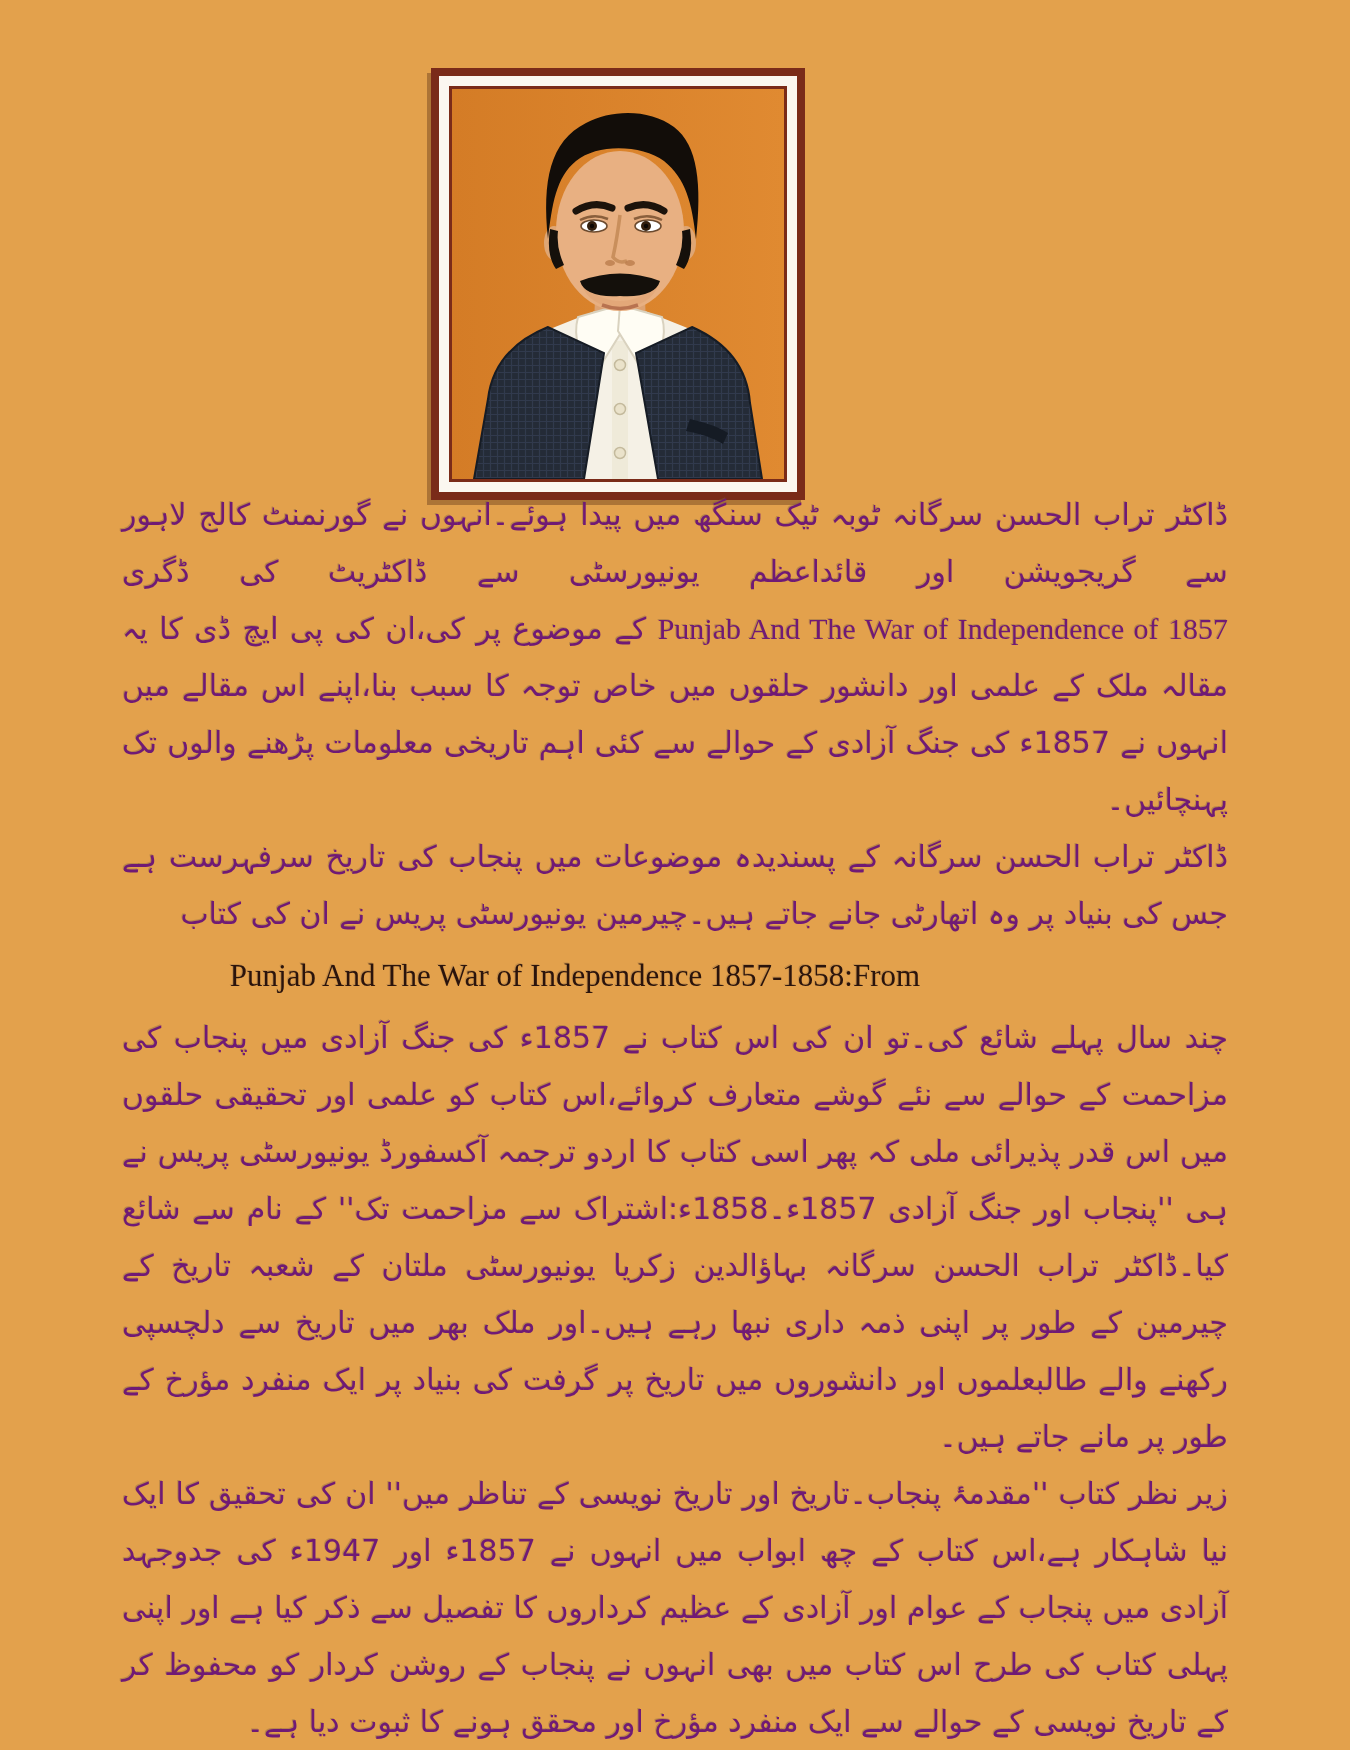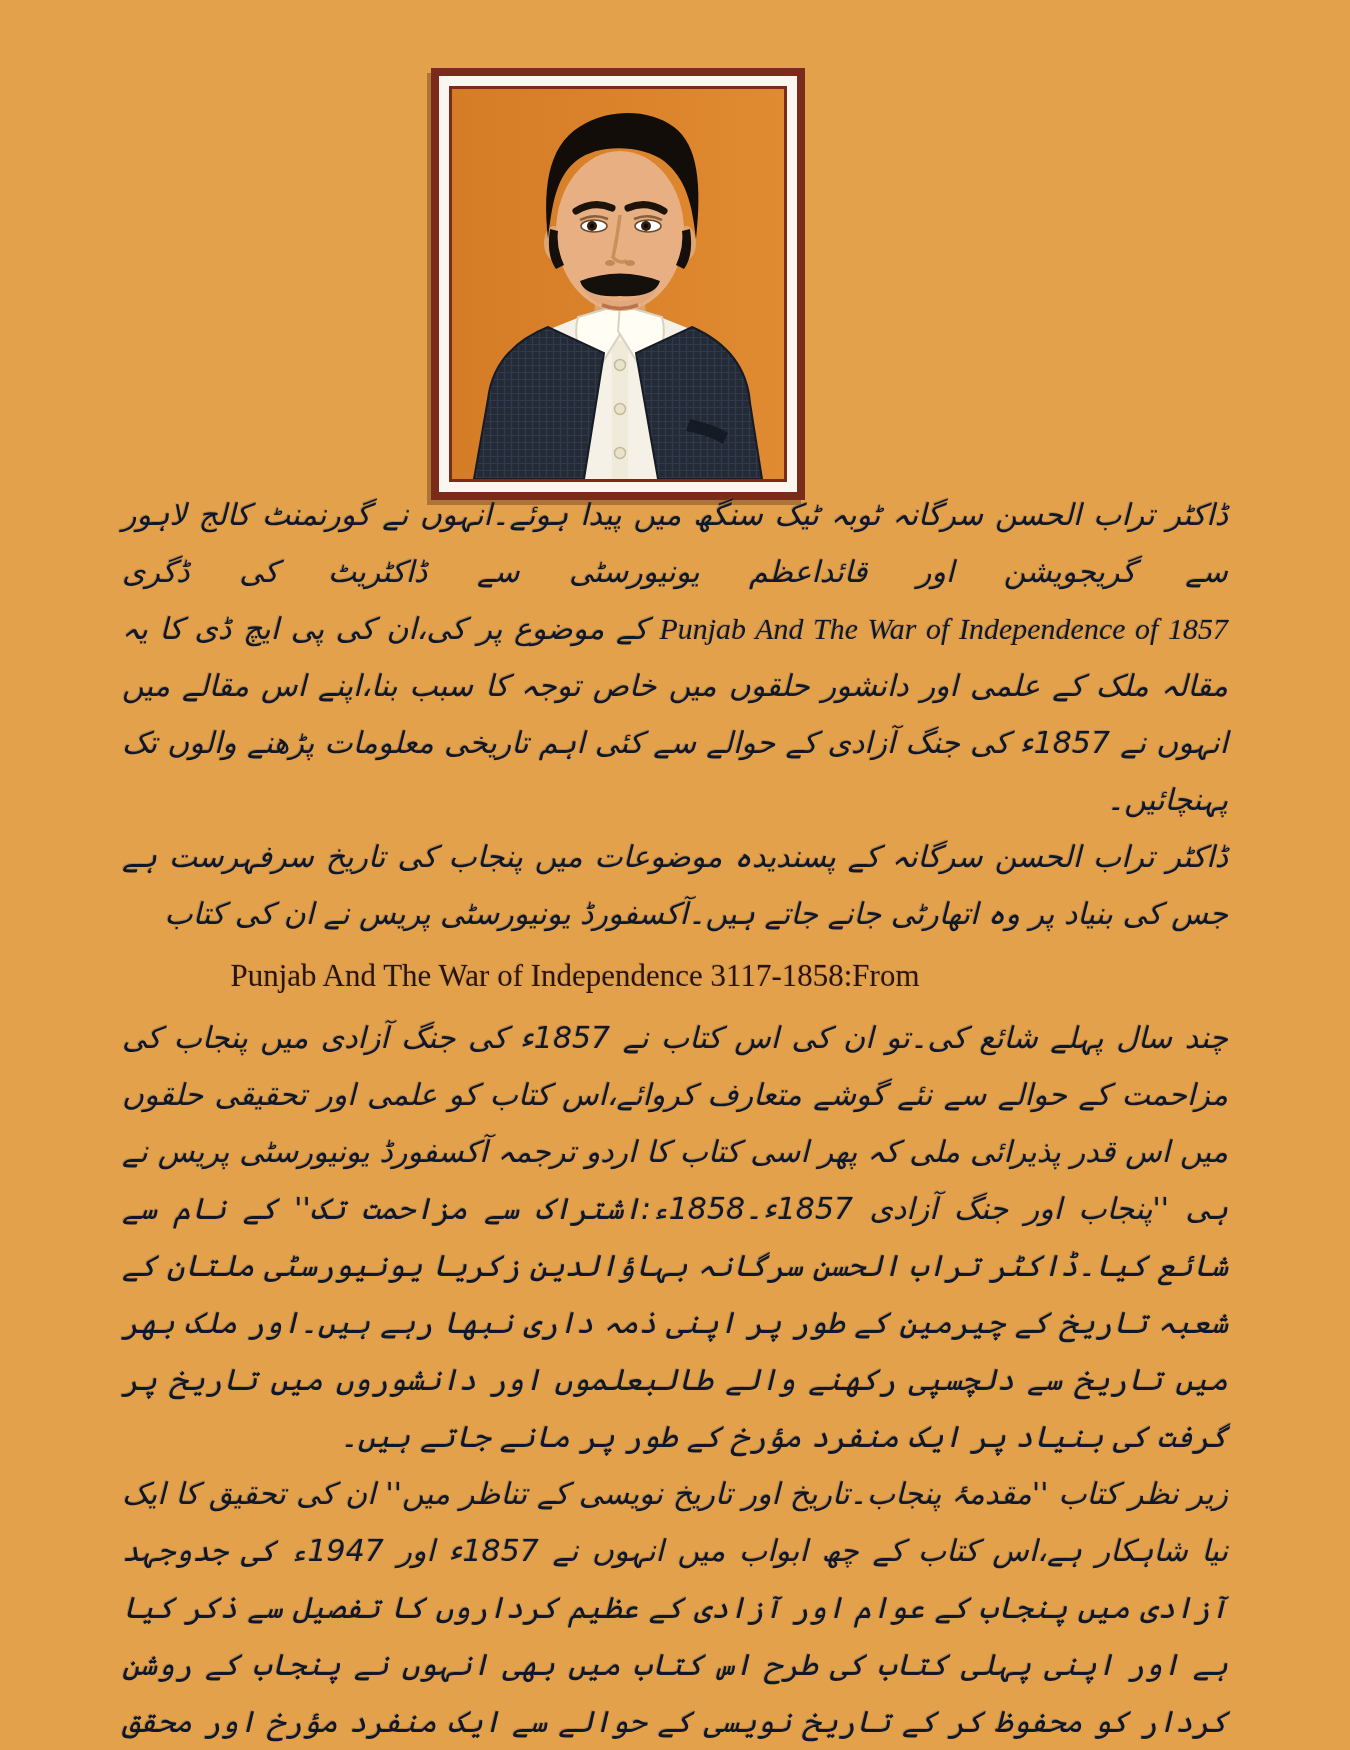--- a/index.html
+++ b/index.html
@@ -23,23 +23,22 @@
   }
   .photo-inner svg{display:block;width:100%;height:100%;}
   
   .content{
     position:absolute;left:122px;top:486px;width:1106px;
   }
   .urdu{
     direction:rtl;text-align:justify;
     font-family:"DejaVu Sans",sans-serif;
     font-size:30px;line-height:57px;
-    color:#0f172a;margin:0;
+    color:#701a75;margin:0;
     text-shadow:-1px -1px 0 rgba(125,98,70,0.40);
-    font-style:italic;
   }
   .inline-english{
     font-family:"Liberation Serif",serif;
     font-size:30px;
     white-space:nowrap;
   }
   .book-title{
     font-family:"Liberation Serif",serif;
     font-size:31px;line-height:43px;font-weight:400;
     color:#2B140C;text-align:center;
@@ -132,23 +131,23 @@
 </div>
 
 <div class="content">
 
   <p class="urdu">
     <span>ڈاکٹر تراب الحسن سرگانہ ٹوبہ ٹیک سنگھ میں پیدا ہوئے۔انہوں نے گورنمنٹ کالج لاہور سے گریجویشن اور قائداعظم یونیورسٹی سے ڈاکٹریٹ کی ڈگری</span>
     <span class="inline-english" dir="ltr">Punjab And The War of Independence of 1857</span>
     <span>کے موضوع پر کی،ان کی پی ایچ ڈی کا یہ مقالہ ملک کے علمی اور دانشور حلقوں میں خاص توجہ کا سبب بنا،اپنے اس مقالے میں انہوں نے 1857ء کی جنگ آزادی کے حوالے سے کئی اہم تاریخی معلومات پڑھنے والوں تک پہنچائیں۔</span>
   </p>
 
-  <p class="urdu">ڈاکٹر تراب الحسن سرگانہ کے پسندیدہ موضوعات میں پنجاب کی تاریخ سرفہرست ہے جس کی بنیاد پر وہ اتھارٹی جانے جاتے ہیں۔آکسفورڈ یونیورسٹی پریس نے ان کی کتاب</p>
+  <p class="urdu">ڈاکٹر تراب الحسن سرگانہ کے پسندیدہ موضوعات میں پنجاب کی تاریخ سرفہرست ہے جس کی بنیاد پر وہ اتھارٹی جانے جاتے ہیں۔چیرمین یونیورسٹی پریس نے ان کی کتاب</p>
 
   <div class="book-title">
-    <div>Punjab And The War of Independence 3117-1858:From</div>
+    <div>Punjab And The War of Independence 1857-1858:From</div>
   </div>
 
   <p class="urdu">چند سال پہلے شائع کی۔تو ان کی اس کتاب نے 1857ء کی جنگ آزادی  میں پنجاب کی مزاحمت کے حوالے سے نئے گوشے متعارف کروائے،اس کتاب کو علمی اور تحقیقی حلقوں میں اس قدر پذیرائی ملی کہ پھر اسی کتاب کا اردو ترجمہ آکسفورڈ یونیورسٹی پریس نے ہی ''پنجاب اور جنگ آزادی 1857ء۔1858ء:اشتراک سے مزاحمت تک'' کے نام سے شائع کیا۔ڈاکٹر تراب الحسن سرگانہ بہاؤالدین زکریا یونیورسٹی ملتان کے شعبہ تاریخ کے چیرمین کے طور پر اپنی ذمہ داری نبھا رہے ہیں۔اور ملک بھر میں تاریخ سے دلچسپی رکھنے والے طالبعلموں اور دانشوروں میں تاریخ پر گرفت کی بنیاد پر ایک منفرد مؤرخ کے طور پر مانے جاتے ہیں۔</p>
 
   <p class="urdu">زیر نظر کتاب ''مقدمۂ پنجاب۔تاریخ اور تاریخ نویسی کے تناظر میں'' ان کی تحقیق کا ایک نیا شاہکار ہے،اس کتاب کے چھ ابواب میں انہوں نے 1857ء اور 1947ء کی جدوجہد آزادی میں پنجاب کے عوام اور آزادی کے عظیم کرداروں کا تفصیل سے ذکر کیا ہے اور اپنی پہلی کتاب کی طرح اس کتاب میں بھی انہوں نے پنجاب کے روشن کردار کو محفوظ کر کے تاریخ نویسی کے حوالے سے ایک منفرد مؤرخ اور محقق ہونے کا ثبوت دیا ہے۔</p>
 
 </div>
 
 </body></html>

